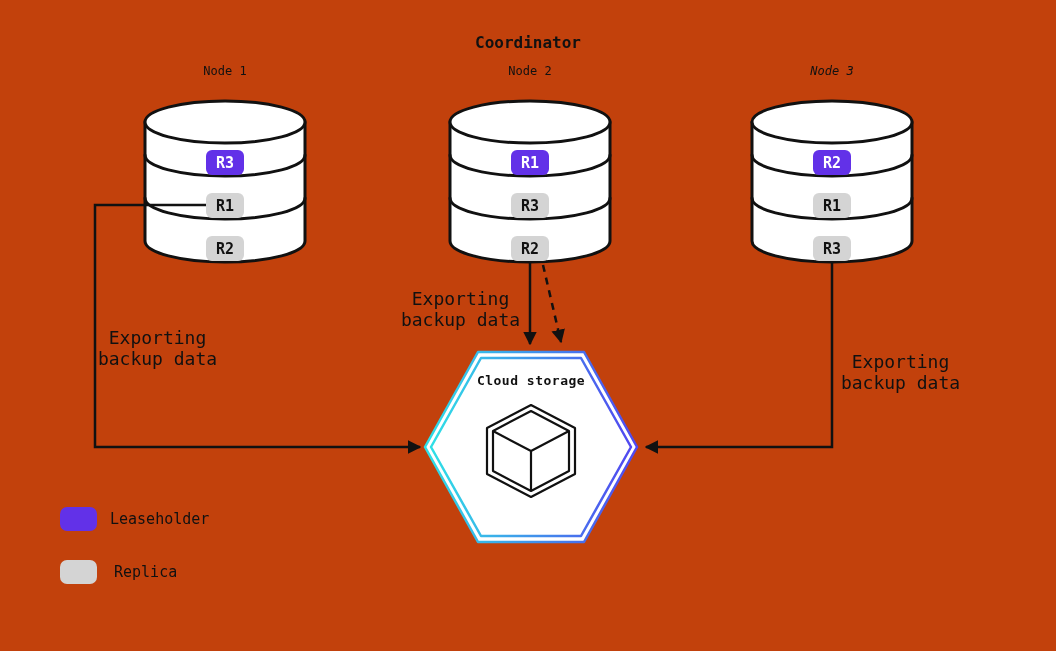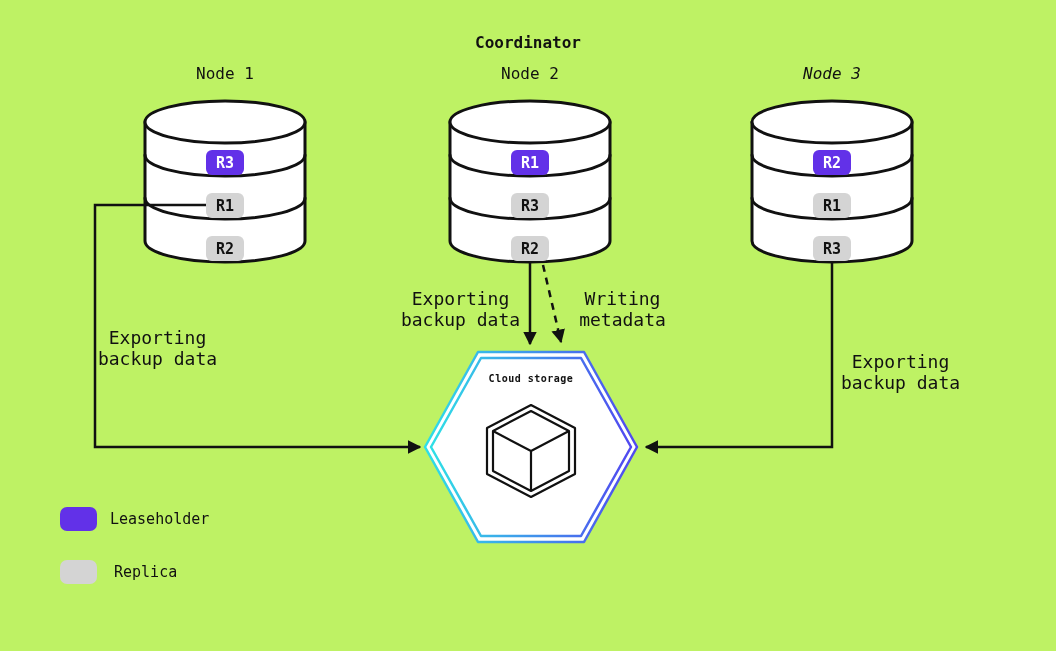--- a/index.html
+++ b/index.html
@@ -2,47 +2,47 @@
 <html style="--c-lease: #6231e8; --c-rep: #d4d4d4; --c-stroke: #111111;"><head>
 <meta charset="utf-8">
 <style>
   :root{
     --c-lease:#6231e8;
     --c-rep:#d4d4d4;
     --c-stroke:#111111;
   }
   *{margin:0;padding:0;box-sizing:border-box;}
   body{background:#ffffff;font-family:"DejaVu Sans Mono",monospace;color:#111;}
-  .canvas{position:relative;width:1056px;height:651px;background:#bef264;overflow:hidden;}
+  .canvas{position:relative;width:1056px;height:651px;background:#c2410c;overflow:hidden;}
   .layer{position:absolute;left:0;top:0;}
 
   .title{position:absolute;left:0;top:33px;width:1056px;text-align:center;
          font-weight:bold;font-size:16px;}
 
-  .node-label{position:absolute;width:160px;top:64px;text-align:center;font-size:16px;}
+  .node-label{position:absolute;width:160px;top:64px;text-align:center;font-size:12px;}
   .nl1{left:145px;} .nl2{left:450px;} .nl3{left:752px;font-style:italic;}
 
   .badge{position:absolute;width:38px;height:25px;border-radius:6px;
          display:flex;align-items:center;justify-content:center;
          font-size:15px;font-weight:bold;}
   .badge.lease{background:var(--c-lease);color:#fff;}
   .badge.rep{background:var(--c-rep);color:#111;}
   .n1b1{left:206px;top:150px;} .n1b2{left:206px;top:193px;} .n1b3{left:206px;top:236px;}
   .n2b1{left:511px;top:150px;} .n2b2{left:511px;top:193px;} .n2b3{left:511px;top:236px;}
   .n3b1{left:813px;top:150px;} .n3b2{left:813px;top:193px;} .n3b3{left:813px;top:236px;}
 
   .edge-label{position:absolute;font-size:18px;line-height:21px;
               white-space:pre-line;text-align:center;}
   .el-left {left:75px; top:327px;width:165px;}
   .el-mid  {left:378px;top:288px;width:165px;}
   .el-write{left:540px;top:288px;width:165px;}
   .el-right{left:818px;top:351px;width:165px;}
 
   .cloud-label{position:absolute;left:446px;top:373px;width:170px;text-align:center;
-               font-size:10px;font-weight:bold;letter-spacing:0.5px;}
+               font-size:13px;font-weight:bold;letter-spacing:0.5px;}
 
   .legend-swatch{position:absolute;width:37px;height:24px;border-radius:7px;}
   .ls1{left:60px;top:507px;background:var(--c-lease);}
   .ls2{left:60px;top:560px;background:var(--c-rep);}
   .legend-label{position:absolute;font-size:15px;line-height:24px;}
   .ll1{left:110px;top:507px;} .ll2{left:114px;top:560px;}
 </style>
 </head>
 <body>
 
@@ -114,22 +114,20 @@
   <div class="badge rep n2b3">R2</div>
 
   <div class="badge lease n3b1">R2</div>
   <div class="badge rep n3b2">R1</div>
   <div class="badge rep n3b3">R3</div>
 
   <div class="edge-label el-left">Exporting
 backup data</div>
   <div class="edge-label el-mid">Exporting
 backup data</div>
-  <div class="edge-label el-write">Writing
-metadata</div>
   <div class="edge-label el-right">Exporting
 backup data</div>
 
   <div class="cloud-label">Cloud storage</div>
 
   <div class="legend-swatch ls1"></div>
   <div class="legend-label ll1">Leaseholder</div>
   <div class="legend-swatch ls2"></div>
   <div class="legend-label ll2">Replica</div>
 

